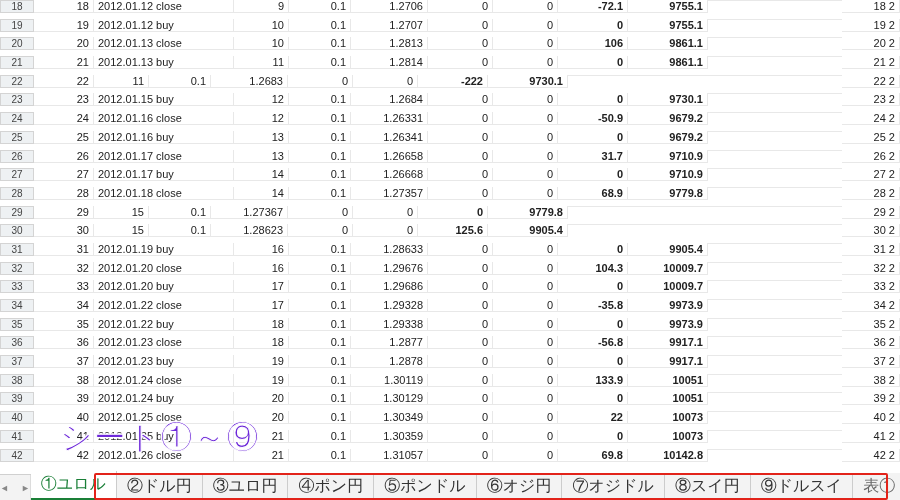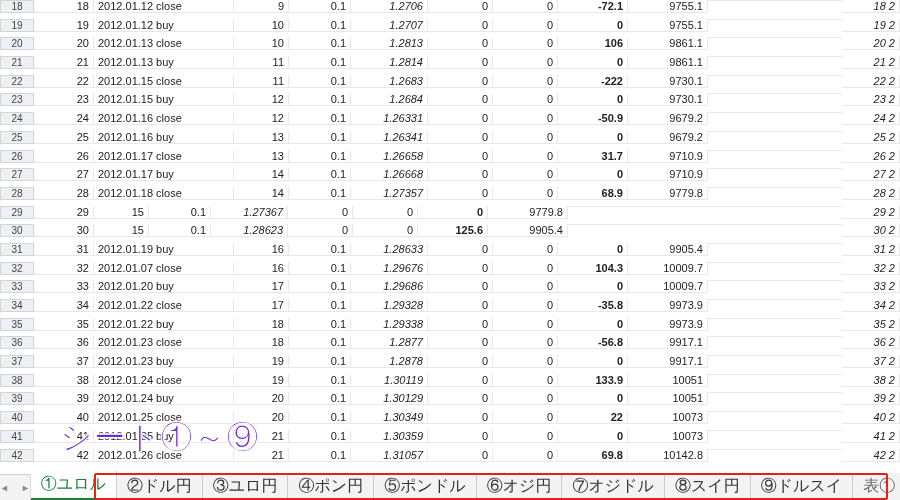--- a/index.html
+++ b/index.html
@@ -39,27 +39,27 @@
     padding: 0 4px;
     display: flex;
     align-items: center;
     justify-content: flex-end;
   }
   .cell.left { justify-content: flex-start; }
   .c-a { width: 60px; }
   .c-b { width: 140px; }
   .c-c { width: 55px; }
   .c-d { width: 62px; }
-  .c-e { width: 77px; font-style: italic; }
+  .c-e { width: 77px; }
   .c-f { width: 65px; }
   .c-g { width: 65px; }
   .c-h { width: 70px; font-weight: bold; }
-  .c-i { width: 80px; }
+  .c-i { width: 80px; font-weight: bold; }
   .c-j { flex: 1; min-width: 120px; }
-  .c-k { width: 58px; font-style: italic; }
+  .c-k { width: 58px; }
 
   .tabstrip {
     position: absolute;
     left: 0; right: 0; bottom: 0;
     height: 26px;
     background: #f3f3f3;
     border-top: 1px solid #d0d0d0;
     display: flex;
     align-items: stretch;
   }
@@ -178,21 +178,20 @@
       <div class="cell c-f">0</div>
       <div class="cell c-g">0</div>
       <div class="cell c-h">0</div>
       <div class="cell c-i">9861.1</div>
       <div class="cell c-j"></div>
       <div class="cell c-k">21 2</div>
     </div>
     <div class="row">
       <div class="rowhead">22</div>
       <div class="cell c-a">22</div>
-      <div class="cell c-b left">2012.01.15 close</div>
       <div class="cell c-c">11</div>
       <div class="cell c-d">0.1</div>
       <div class="cell c-e">1.2683</div>
       <div class="cell c-f">0</div>
       <div class="cell c-g">0</div>
       <div class="cell c-h">-222</div>
       <div class="cell c-i">9730.1</div>
       <div class="cell c-j"></div>
       <div class="cell c-k">22 2</div>
     </div>
@@ -316,21 +315,21 @@
       <div class="cell c-f">0</div>
       <div class="cell c-g">0</div>
       <div class="cell c-h">0</div>
       <div class="cell c-i">9905.4</div>
       <div class="cell c-j"></div>
       <div class="cell c-k">31 2</div>
     </div>
     <div class="row">
       <div class="rowhead">32</div>
       <div class="cell c-a">32</div>
-      <div class="cell c-b left">2012.01.07 close</div>
+      <div class="cell c-b left">2012.01.20 close</div>
       <div class="cell c-c">16</div>
       <div class="cell c-d">0.1</div>
       <div class="cell c-e">1.29676</div>
       <div class="cell c-f">0</div>
       <div class="cell c-g">0</div>
       <div class="cell c-h">104.3</div>
       <div class="cell c-i">10009.7</div>
       <div class="cell c-j"></div>
       <div class="cell c-k">32 2</div>
     </div>

